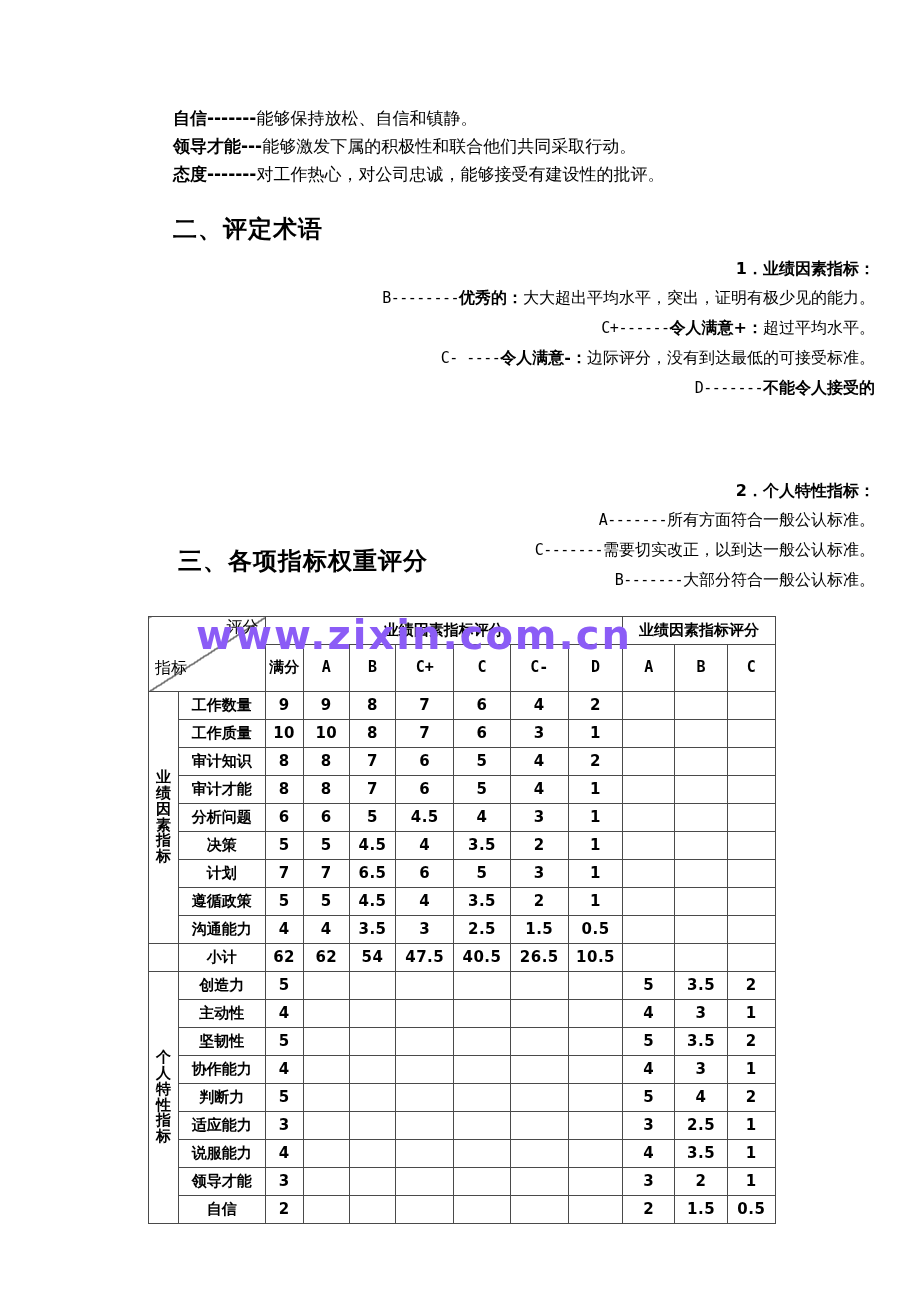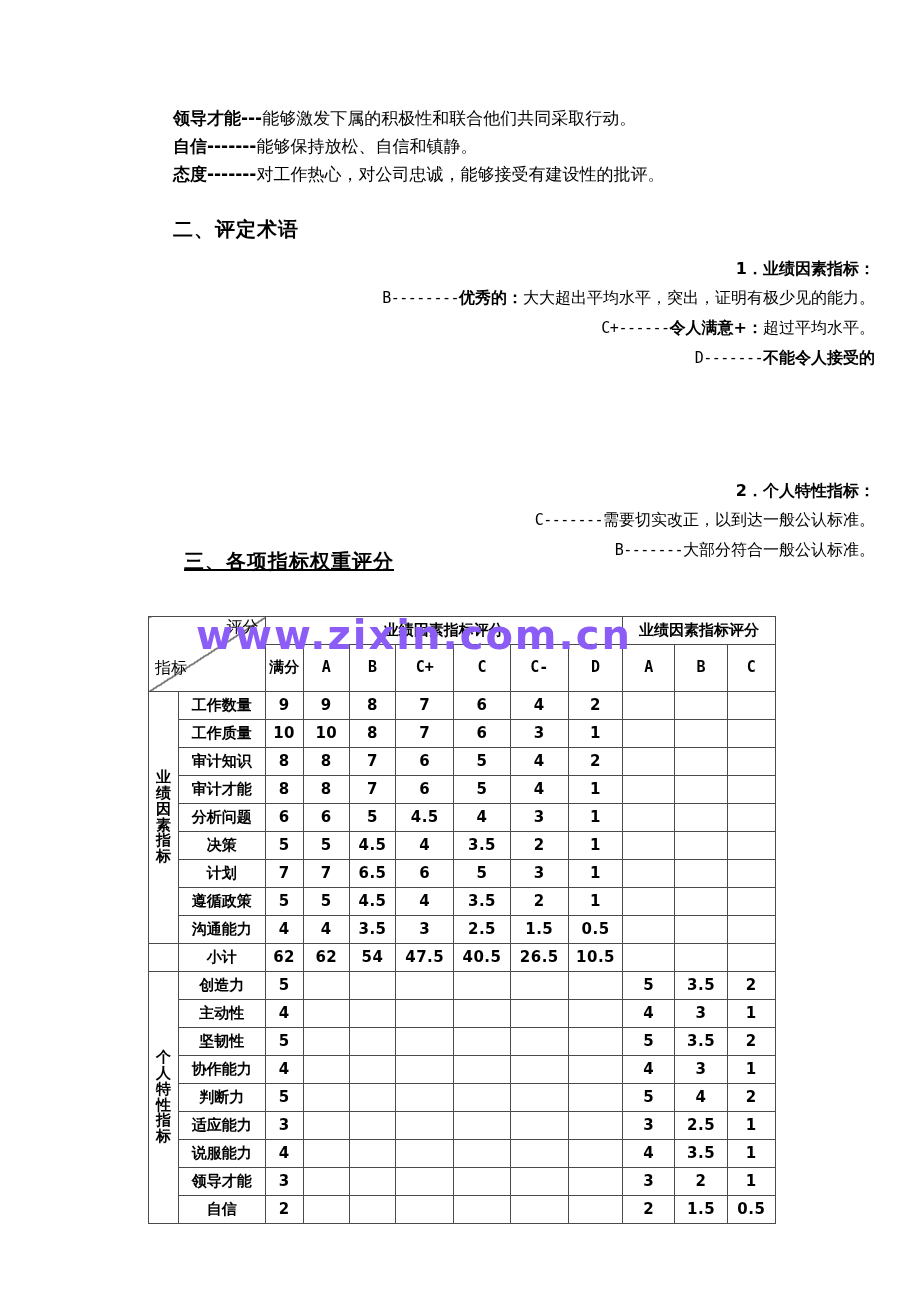--- a/index.html
+++ b/index.html
@@ -38,28 +38,28 @@
   .def-term {
     font-weight: bold;
   }
   .def-desc {
     font-weight: normal;
   }
 
   
   .section-head {
     position: absolute;
-    font-size: 20px;
+    font-size: 24px;
     font-weight: bold;
     line-height: 26px;
     letter-spacing: 1px;
     white-space: nowrap;
   }
   #sec2 { left: 173px; top: 216px; }
-  #sec3 { left: 184px; top: 548px; text-decoration: underline; }
+  #sec3 { left: 178px; top: 548px; }
 
   
   .term-block {
     position: absolute;
     width: 700px;
     text-align: right;
   }
   #term1 { left: 175px; top: 254px; }
   #term2 { left: 175px; top: 476px; }
 
@@ -196,47 +196,53 @@
     font-family: "DejaVu Sans", "Liberation Sans", sans-serif;
   }
 </style>
 </head>
 <body>
 
 <div class="page">
 
   <div class="defs-top">
     <div class="def-line">
+      <span class="def-term">自信</span><span class="def-term">-------</span><span class="def-desc">能够保持放松、自信和镇静。</span>
+    </div>
+    <div class="def-line">
       <span class="def-term">领导才能</span><span class="def-term">---</span><span class="def-desc">能够激发下属的积极性和联合他们共同采取行动。</span>
-    </div>
-    <div class="def-line">
-      <span class="def-term">自信</span><span class="def-term">-------</span><span class="def-desc">能够保持放松、自信和镇静。</span>
     </div>
     <div class="def-line">
       <span class="def-term">态度</span><span class="def-term">-------</span><span class="def-desc">对工作热心，对公司忠诚，能够接受有建设性的批评。</span>
     </div>
   </div>
 
   <div class="section-head" id="sec2">二、评定术语</div>
 
   <div class="term-block" id="term1">
     <div class="term-title">1．业绩因素指标：</div>
     <div class="term-line">
       <span class="term-code">B--------</span><span class="term-label">优秀的：</span><span class="term-text">大大超出平均水平，突出，证明有极少见的能力。</span>
     </div>
     <div class="term-line">
       <span class="term-code">C+------</span><span class="term-label">令人满意+：</span><span class="term-text">超过平均水平。</span>
     </div>
     <div class="term-line">
+      <span class="term-code">C-  ----</span><span class="term-label">令人满意-：</span><span class="term-text">边际评分，没有到达最低的可接受标准。</span>
+    </div>
+    <div class="term-line">
       <span class="term-code">D-------</span><span class="term-label">不能令人接受的</span><span class="term-text"></span>
     </div>
   </div>
 
   <div class="term-block" id="term2">
     <div class="term-title">2．个人特性指标：</div>
+    <div class="term-line">
+      <span class="term-code">A-------</span><span class="term-text">所有方面符合一般公认标准。</span>
+    </div>
     <div class="term-line">
       <span class="term-code">C-------</span><span class="term-text">需要切实改正，以到达一般公认标准。</span>
     </div>
     <div class="term-line">
       <span class="term-code">B-------</span><span class="term-text">大部分符合一般公认标准。</span>
     </div>
   </div>
 
   <div class="section-head" id="sec3">三、各项指标权重评分</div>
 

